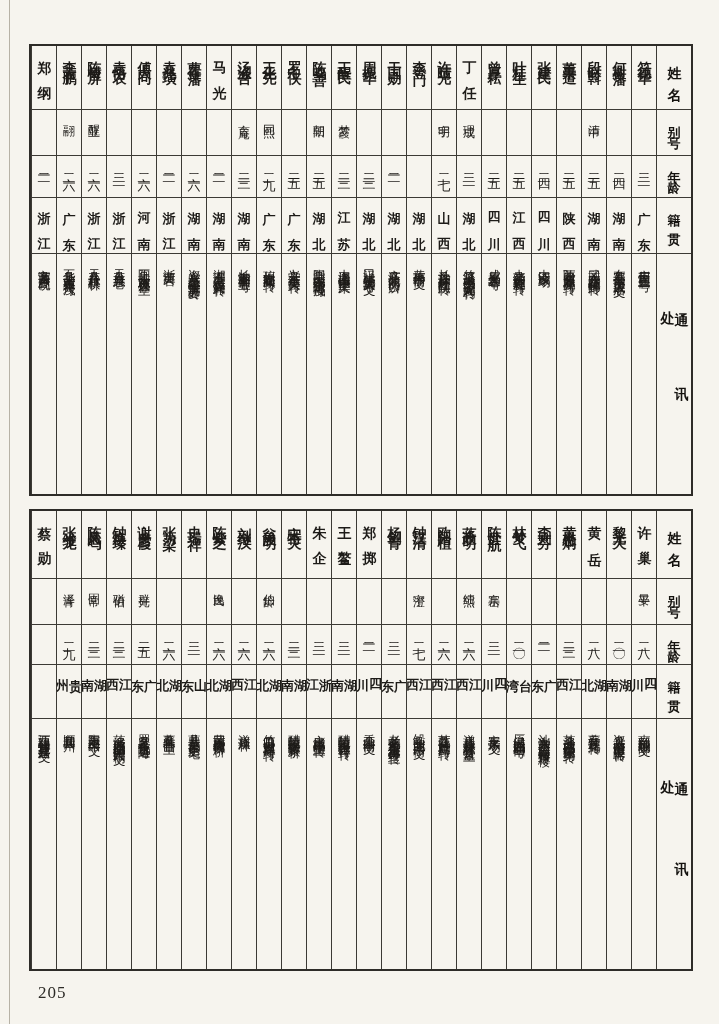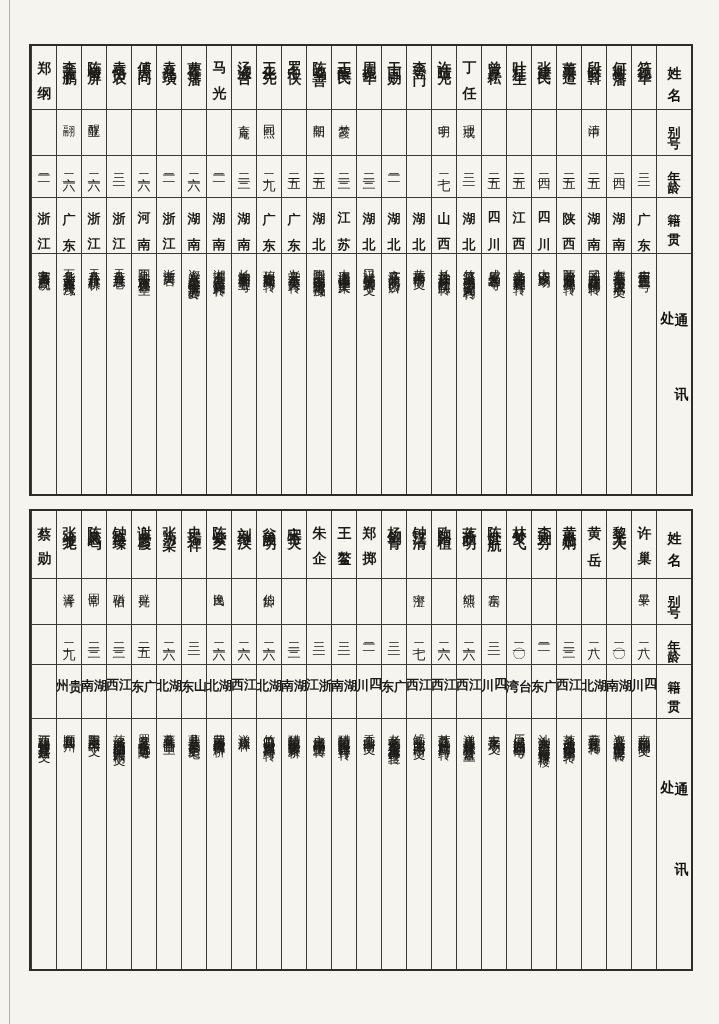--- a/index.html
+++ b/index.html
@@ -1016,13 +1016,14 @@
     </div>
     <div class="cell origin">
       <span></span>
     </div>
     <div class="cell address">
       <span>江西赣州蟠龙圩蔡廷昌交</span>
     </div>
   </div>
 </div>
 
+  <div class="page-number">205</div>
 </div>
 
 </body></html>

